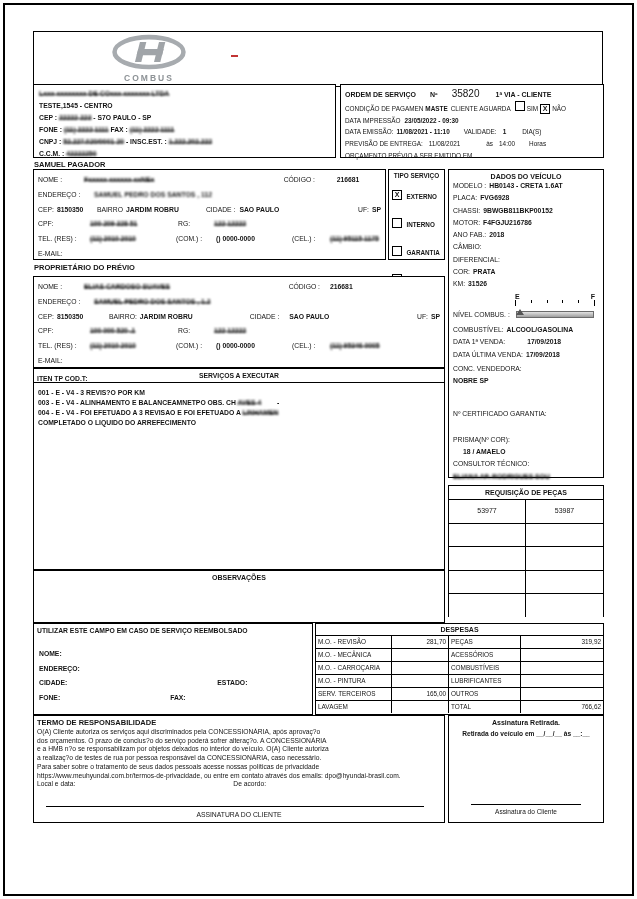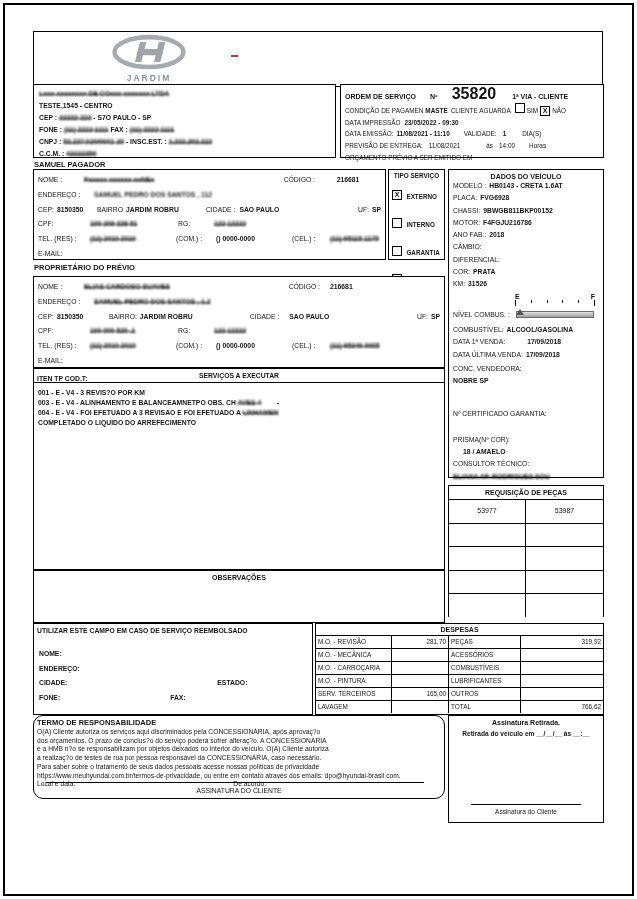--- a/index.html
+++ b/index.html
@@ -11,21 +11,21 @@
   .b{font-weight:700;}
   .v{font-weight:700;}
   .row{display:flex;align-items:baseline;padding:0 4px;white-space:nowrap;overflow:hidden;}
   .redact{font-weight:700;filter:blur(1.1px);text-decoration:line-through;}
   .redact-l{font-weight:700;filter:blur(0.65px);}
   .sect-title{font-size:7.5px;font-weight:700;}
   .cb{display:inline-block;width:8px;height:8px;border:1px solid #000;font-size:7px;line-height:8px;text-align:center;font-weight:700;vertical-align:middle;background:#fff;box-sizing:content-box;}
   
   .hline{line-height:11.9px;font-size:6.8px;padding:0 5px;white-space:nowrap;overflow:hidden;}
   .order-row{line-height:11.7px;font-size:6.4px;display:flex;align-items:baseline;padding:0 4px;white-space:nowrap;overflow:hidden;}
-  .bignum{font-size:16px;font-weight:700;}
+  .bignum{font-size:10px;font-weight:400;}
   
   .crow{line-height:14.8px;font-size:6.8px;}
   .lab{font-weight:400;}
   
   .vrow{line-height:12.3px;font-size:6.8px;padding:0 4px;white-space:nowrap;overflow:hidden;}
   .vrow .v{margin-left:3px;}
   .ef{display:flex;justify-content:space-between;font-size:7px;font-weight:700;}
   .ticks{display:flex;justify-content:space-between;align-items:flex-start;height:6px;margin-top:0px;}
   .tick{width:1px;background:#000;height:3px;}
   .tick.end{height:6px;}
@@ -52,21 +52,21 @@
   <div class="abs box" style="left:33px;top:31px;width:570px;height:56px;border-width:1.5px;">
     <div class="abs" style="left:70px;top:2px;width:90px;text-align:center;">
       <svg width="78" height="38" viewBox="0 0 86 40">
         <ellipse cx="43" cy="19" rx="38" ry="16.5" fill="none" stroke="#a7abaf" stroke-width="5"></ellipse>
         <g transform="skewX(-14)" fill="#a0a4a8">
           <rect x="35" y="8" width="7" height="22"></rect>
           <rect x="56" y="8" width="7" height="22"></rect>
           <rect x="35" y="15.5" width="28" height="7"></rect>
         </g>
       </svg>
-      <div style="font-size:8.5px;font-weight:700;letter-spacing:2px;color:#8d9296;filter:blur(0.4px);margin-top:-3px;">JARDIM</div>
+      <div style="font-size:8.5px;font-weight:700;letter-spacing:2px;color:#8d9296;filter:blur(0.4px);margin-top:-3px;">COMBUS</div>
     </div>
     <div class="abs" style="left:197px;top:23px;width:7px;height:2px;background:#c23434;"></div>
   </div>
 
   <div class="abs box" style="left:33px;top:84px;width:303px;height:74px;padding-top:3px;">
     <div class="hline b"><span class="redact">Lxxx xxxxxxxx DE COxxx xxxxxxx LTDA</span></div>
     <div class="hline b">TESTE,1545 - CENTRO</div>
     <div class="hline b">
       <span>CEP :</span>
       <span class="redact">22222-223</span>
@@ -347,21 +347,21 @@
       <div class="num">165,00</div>
       <div>OUTROS</div>
       <div class="num"></div>
       <div>LAVAGEM</div>
       <div class="num"></div>
       <div>TOTAL</div>
       <div class="num">766,62</div>
     </div>
   </div>
 
-  <div class="abs box" style="left:33px;top:715px;width:412px;height:84px;border-radius:10px;">
+  <div class="abs box" style="left:33px;top:715px;width:412px;height:108px;">
     <div class="b" style="font-size:7.5px;margin:2px 0 1px 3px;">TERMO DE RESPONSABILIDADE</div>
     <div class="termo-line">O(A) Cliente autoriza os serviços aqui discriminados pela CONCESSIONÁRIA, após aprovaç?o</div>
     <div class="termo-line">dos orçamentos. O prazo de conclus?o do serviço poderá sofrer alteraç?o. A CONCESSIONÁRIA</div>
     <div class="termo-line">e a HMB n?o se responsabilizam por objetos deixados no interior do veículo. O(A) Cliente autoriza</div>
     <div class="termo-line">a realizaç?o de testes de rua por pessoa responsável da CONCESSIONÁRIA, caso necessário.</div>
     <div class="termo-line">Para saber sobre o tratamento de seus dados pessoais acesse nossas políticas de privacidade</div>
     <div class="termo-line">https://www.meuhyundai.com.br/termos-de-privacidade, ou entre em contato através dos emails: dpo@hyundai-brasil.com.</div>
     <div class="termo-line" style="display:flex;">
       <span>Local e data:</span>
       <span style="margin-left:158px;">De acordo:</span>

